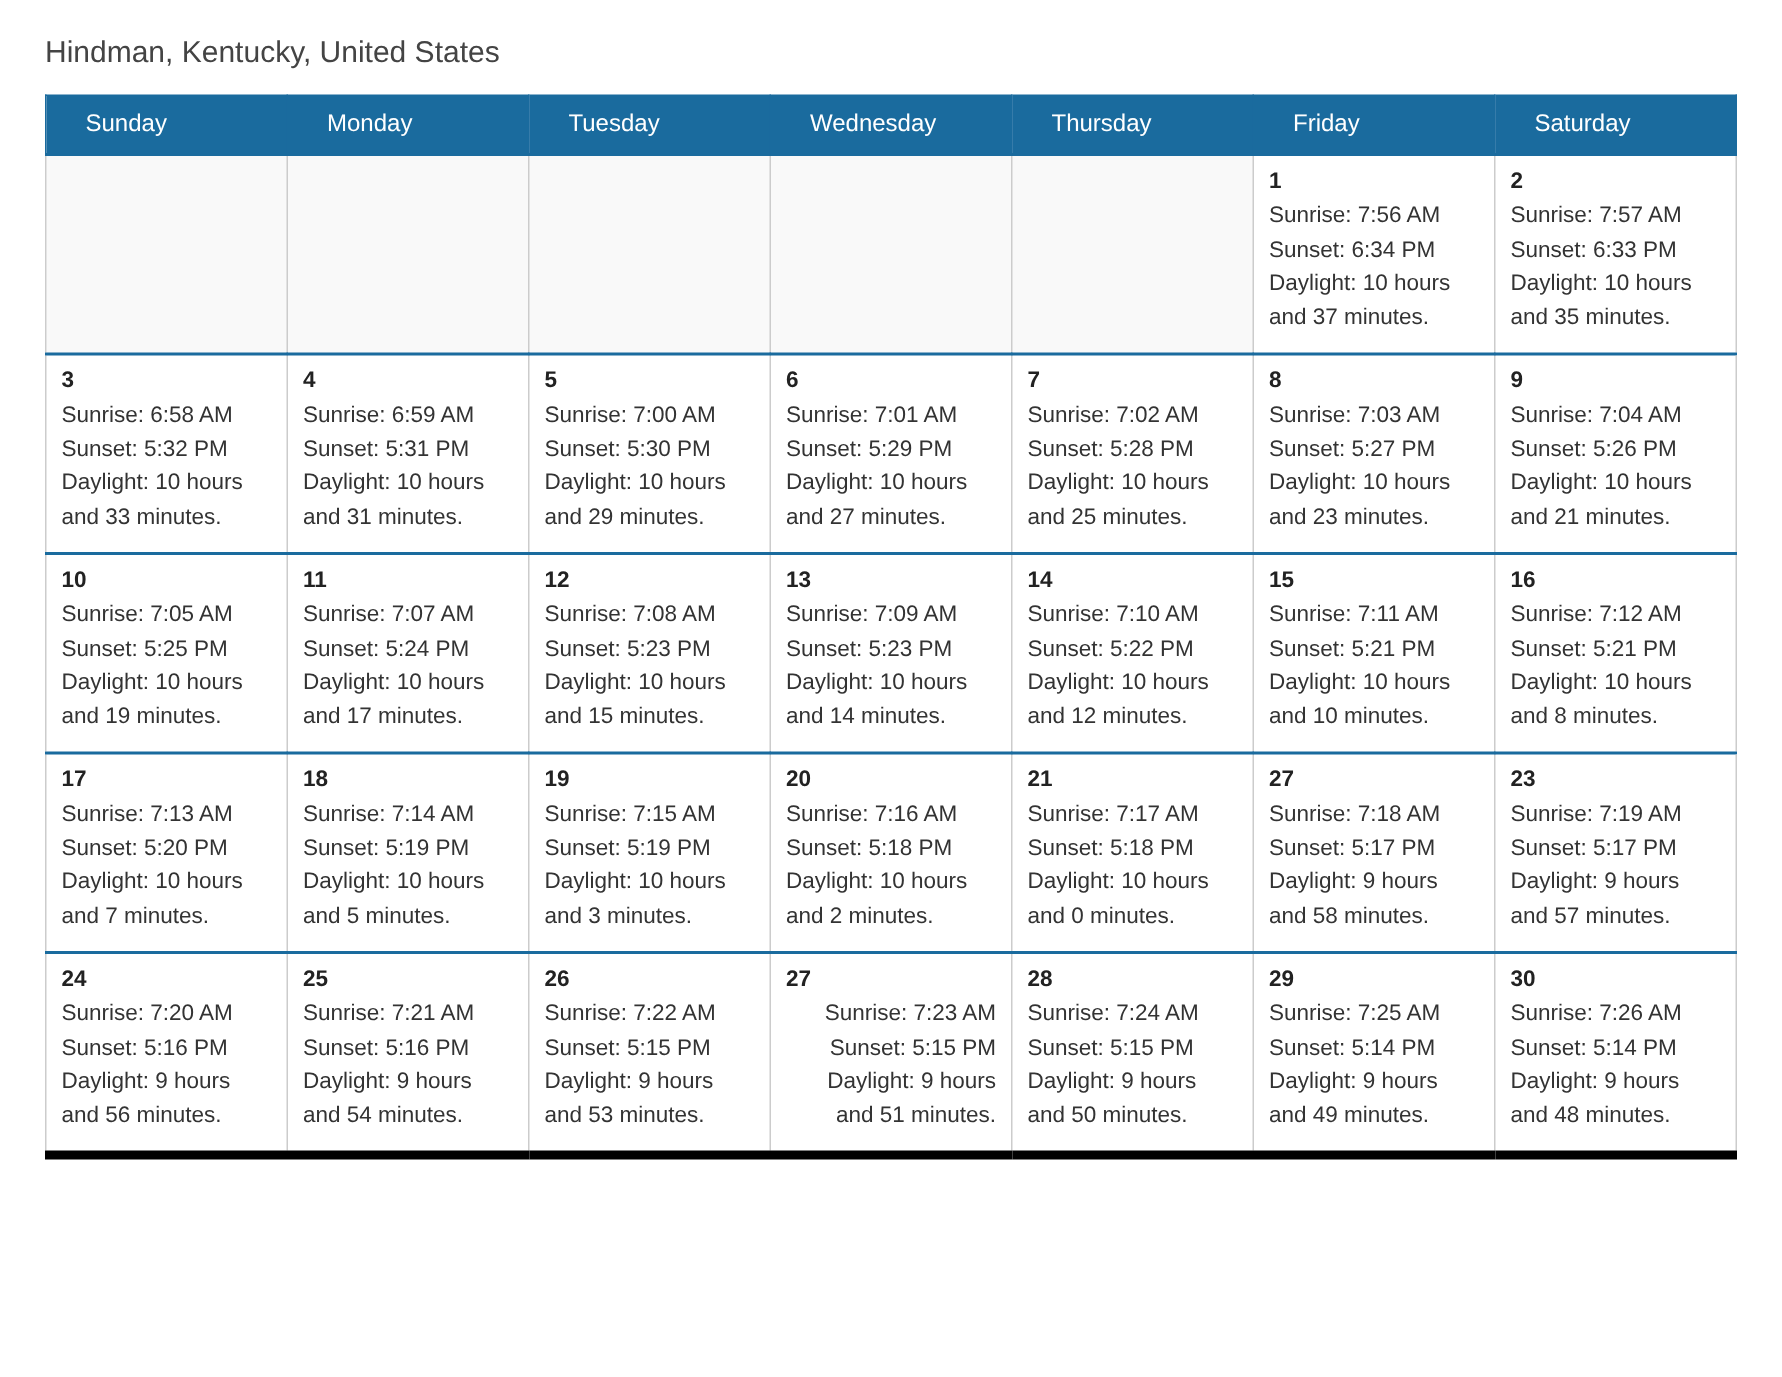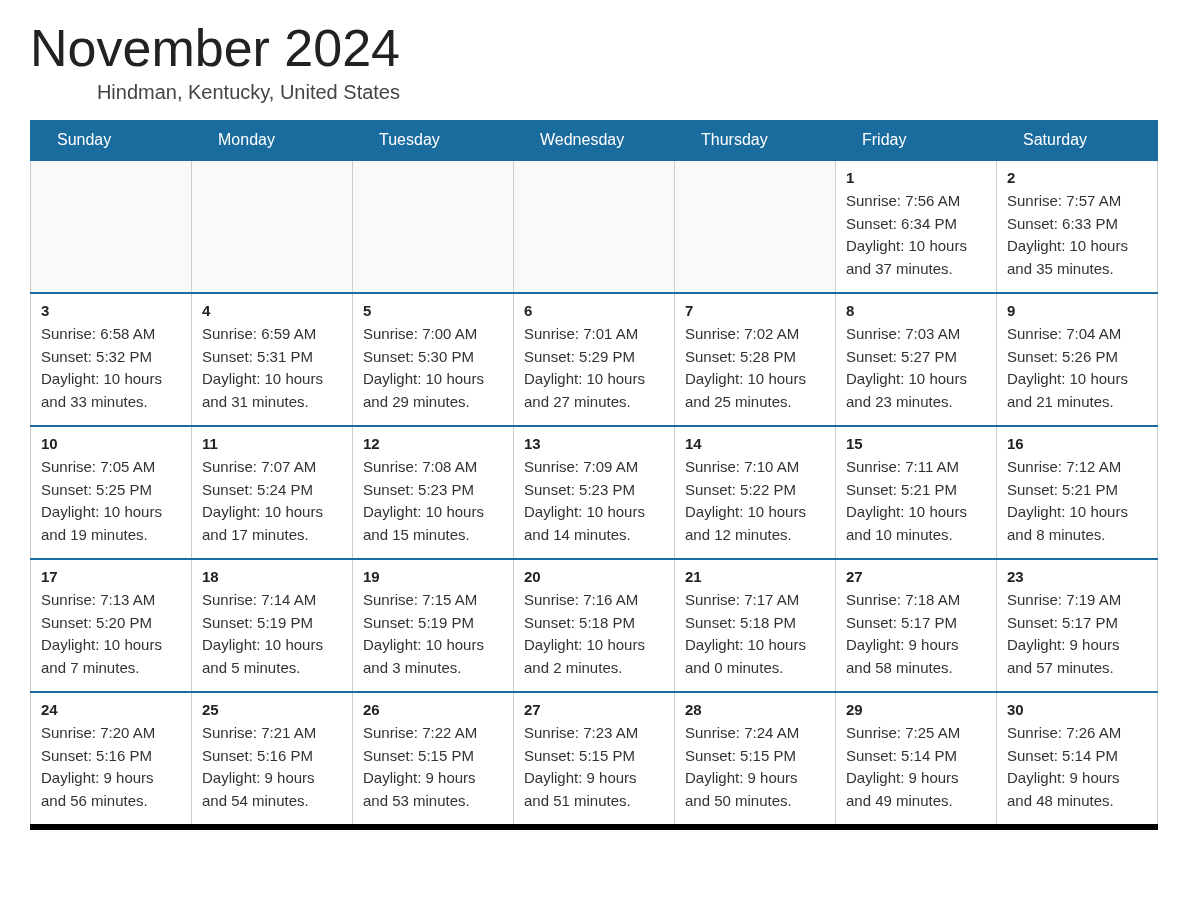--- a/index.html
+++ b/index.html
@@ -108,21 +108,20 @@
     }
     tbody tr:last-child td {
       border-bottom: 6px solid #000000;
     }
   </style>
 </head>
 <body>
 
 <div class="header-area">
   <div class="title-area">
-    <div class="month-title">November 2024</div>
     <div class="location-title">Hindman, Kentucky, United States</div>
   </div>
 </div>
 
 <table>
   <thead>
     <tr>
     <th>Sunday</th>
         <th>Monday</th>
         <th>Tuesday</th>
@@ -298,21 +297,21 @@
 Daylight: 9 hours and 54 minutes.</div>
         </td>
         <td>
           <span class="day-number">26</span>
           <div class="day-info" style="white-space: pre-line;">Sunrise: 7:22 AM
 Sunset: 5:15 PM
 Daylight: 9 hours and 53 minutes.</div>
         </td>
         <td>
           <span class="day-number">27</span>
-          <div class="day-info" style="white-space: pre-line;">Sunrise: 7:23 AM
+          <div class="day-info" style="white-space: pre-line; text-align: right;">Sunrise: 7:23 AM
 Sunset: 5:15 PM
 Daylight: 9 hours and 51 minutes.</div>
         </td>
         <td>
           <span class="day-number">28</span>
           <div class="day-info" style="white-space: pre-line;">Sunrise: 7:24 AM
 Sunset: 5:15 PM
 Daylight: 9 hours and 50 minutes.</div>
         </td>
         <td>

